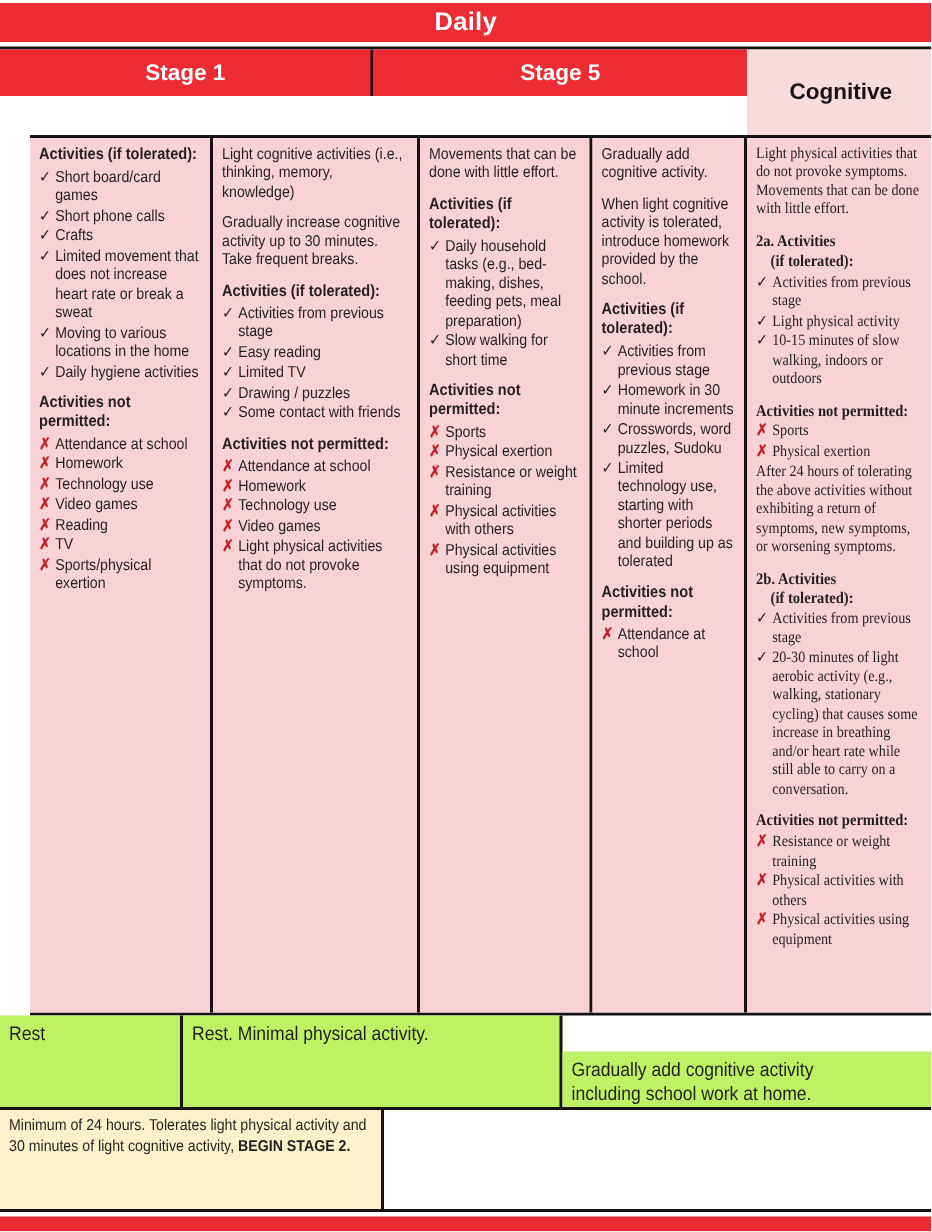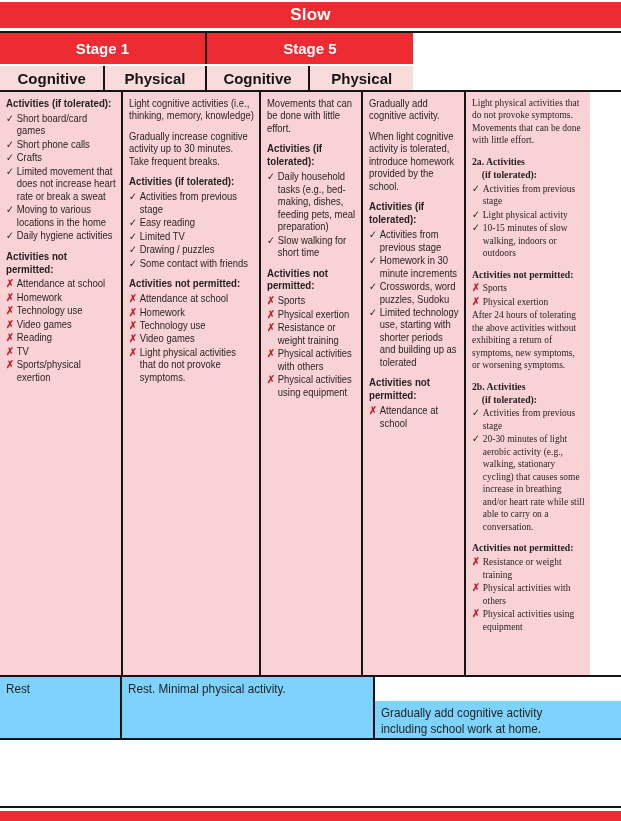--- a/index.html
+++ b/index.html
@@ -6,73 +6,73 @@
   body { font-family:"Liberation Sans", sans-serif; }
   .page { position:relative; width:621px; height:821px; background:#fff; box-sizing:border-box; padding-top:2px; overflow:hidden; }
 
   
   .home-bar { height:26px; margin-bottom:3px; background:#ed2b33; color:#fff;
     display:flex; align-items:center; justify-content:center;
     font-weight:bold; font-size:17px; letter-spacing:.2px; }
   .header-band { display:flex; border-top:2px solid #161215; height:59px; box-sizing:border-box; }
   .ir-cell { width:123px; box-sizing:border-box; border-right:2px solid #161215; background:#ed2b33;
     color:#fff; font-weight:bold; font-size:15.5px; display:flex; align-items:center; justify-content:center; }
-  .header-right { width:413px; display:flex; flex-direction:column; }
+  .header-right { width:413px; display:flex; flex-direction:row; }
   .stage-row { display:flex; height:31px; }
   .stage-cell { box-sizing:border-box; background:#ed2b33; color:#fff; font-weight:bold; font-size:15px;
     display:flex; align-items:center; justify-content:center; }
   .stage-cell.s1 { width:249px; border-right:2px solid #161215; }
   .stage-cell.s2 { width:249px; }
   .white-gap { height:2px; background:#fff; }
   .sub-row { display:flex; flex:1; }
   .sub-cell { box-sizing:border-box; background:#f8dcdc; color:#171316; font-weight:bold; font-size:15px;
     display:flex; align-items:center; justify-content:center; }
   .sub-cell.w1 { width:127px; border-right:2px solid #161215; }
   .sub-cell.w2 { width:122px; border-right:2px solid #161215; }
   .sub-cell.w3 { width:125px; border-right:2px solid #161215; }
   .sub-cell.w4 { width:124px; }
 
   
   .content-band { display:flex; height:587px; box-sizing:border-box;
-    border-top:2px solid #161215; border-bottom:2px solid #161215; }
+    border-top:2px solid #161215; border-bottom:2px solid #161215;margin-left:20px; }
   .col { box-sizing:border-box; background:#f8d2d4; border-right:2px solid #161215;
     padding:5px 5px 5px 6px; overflow:hidden; }
-  .col.c1 { width:123px; } .col.c2 { width:138px; } .col.c3 { width:102px; }
+  .col.c1 { width:123px; } .col.c2 { width:138px; } .col.c3 { width:116px; }
   .col.c4 { width:103px; } .col.c5 { width:124px; border-right:none;font-family:Liberation Serif, serif; }
   .col-inner { transform:scaleX(0.9); transform-origin:0 0; width:111.1%;
     font-size:10.5px; line-height:1.19; color:#231f20; }
   .col-inner > :first-child { margin-top:0; }
   .para { margin:0 0 8px 0; white-space:pre-line; }
   .heading { font-weight:bold; font-size:10.8px; margin:8px 0 2px 0; white-space:pre-line; }
   .list { margin:0; }
   .item { display:flex; margin:0 0 1px 0; }
   .marker { flex:none; width:12px; }
   .check .marker { color:#231f20; }
   .cross .marker { color:#c22127; font-weight:bold; }
 
   
   .footer-band { display:flex; box-sizing:border-box; border-bottom:2px solid #161215; }
   .f-cell { box-sizing:border-box; border-right:2px solid #161215; padding:4px 6px; overflow:hidden; }
   .f-cell.fc1 { width:123px; } .f-cell.fc2 { width:256px; } .f-cell.fc3 { width:249px; border-right:none;margin-top:24px; }
   .f-inner { transform:scaleX(0.9); transform-origin:0 0; width:111.1%; white-space:pre-line; color:#231f20; }
-  .gold { height:63px; } .gold .f-cell { background:#7dd3fc; }
+  .gold { height:63px; } .gold .f-cell { background:#bef264; }
   .gold .f-inner { font-size:13px; line-height:1.25; }
   .cream { height:68px; } .cream .f-cell { background:#fcf2ca; }
   .cream .f-inner { font-size:10.5px; line-height:1.3; }
   .bold { font-weight:bold; }
 
   .red-strip { margin-top:3px; height:10px; background:#ed2b33; }
 </style>
 </head>
 <body>
 
 <div class="page">
 
   <div class="home-bar">
-    <span>Slow</span>
+    <span>Daily</span>
   </div>
 
   <div class="header-band">
     <div class="header-right">
       <div class="stage-row">
         <div class="stage-cell s1">Stage 1</div>
         <div class="stage-cell s2">Stage 5</div>
       </div>
       <div class="white-gap"></div>
       <div class="sub-row">
@@ -341,17 +341,20 @@
       <div class="f-inner"><span>Rest. Minimal physical activity.</span></div>
     </div>
     <div class="f-cell fc3">
       <div class="f-inner"><span>Gradually add cognitive activity
 including school work at home.
 Light physical activity.</span></div>
     </div>
   </div>
 
   <div class="footer-band cream">
+    <div class="f-cell fc2">
+      <div class="f-inner"><span>Minimum of 24 hours. Tolerates light physical activity and 30 minutes of light cognitive activity, </span><span class="bold">BEGIN STAGE 2.</span></div>
+    </div>
   </div>
 
   <div class="red-strip"></div>
 
 </div>
 
 </body></html>

